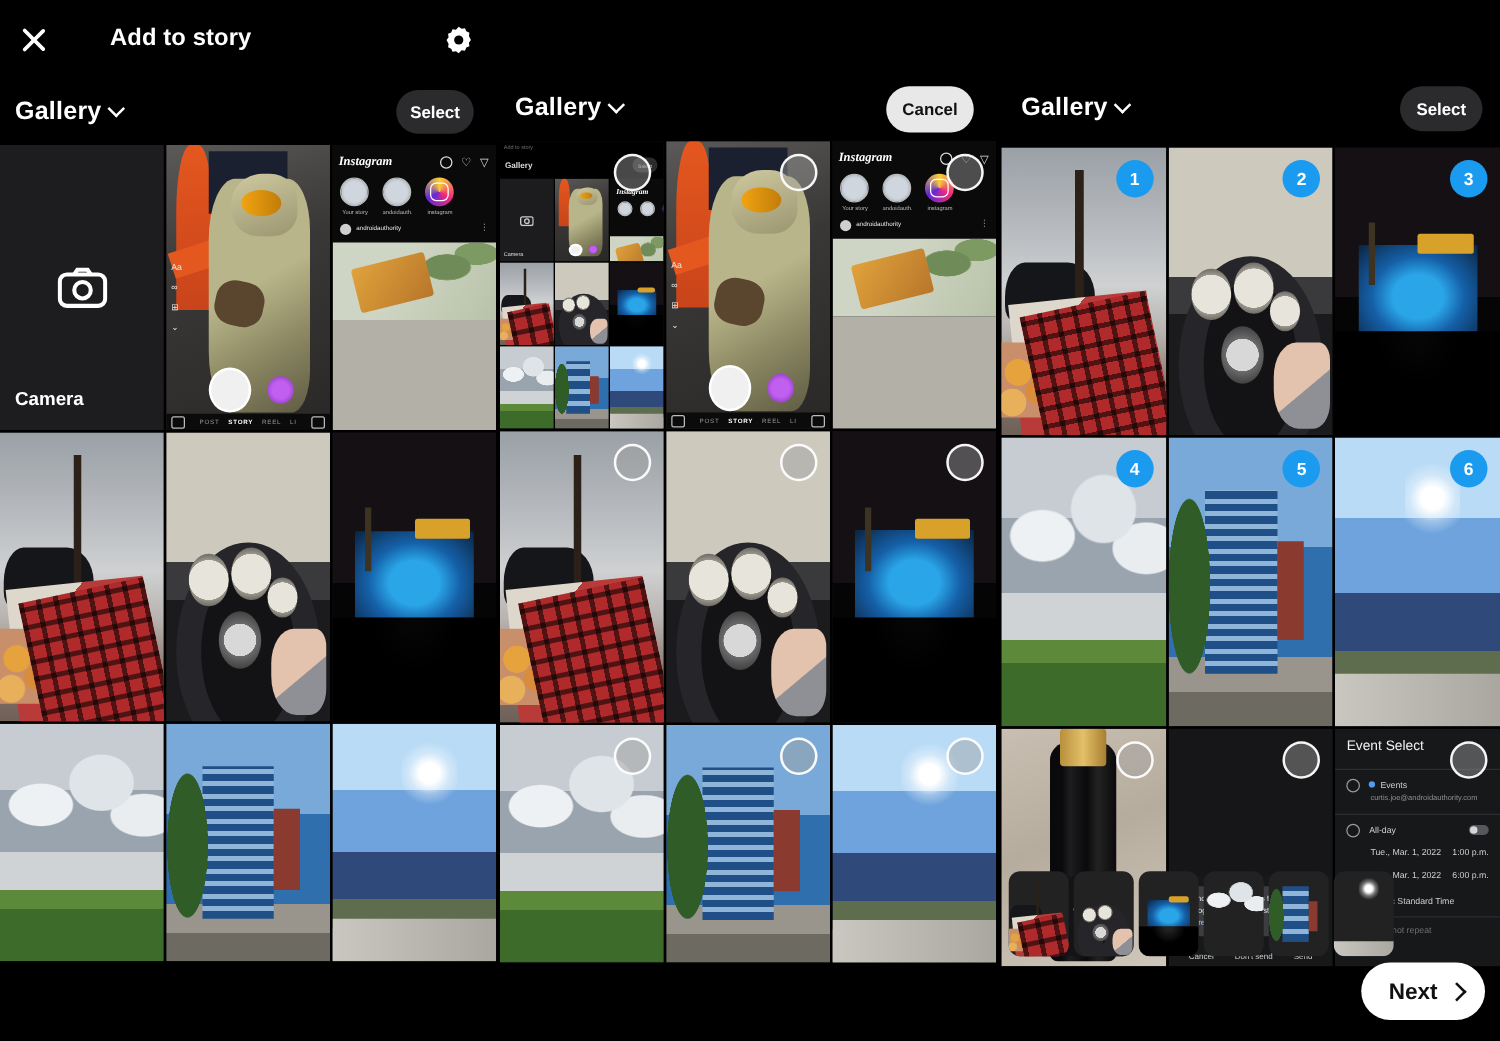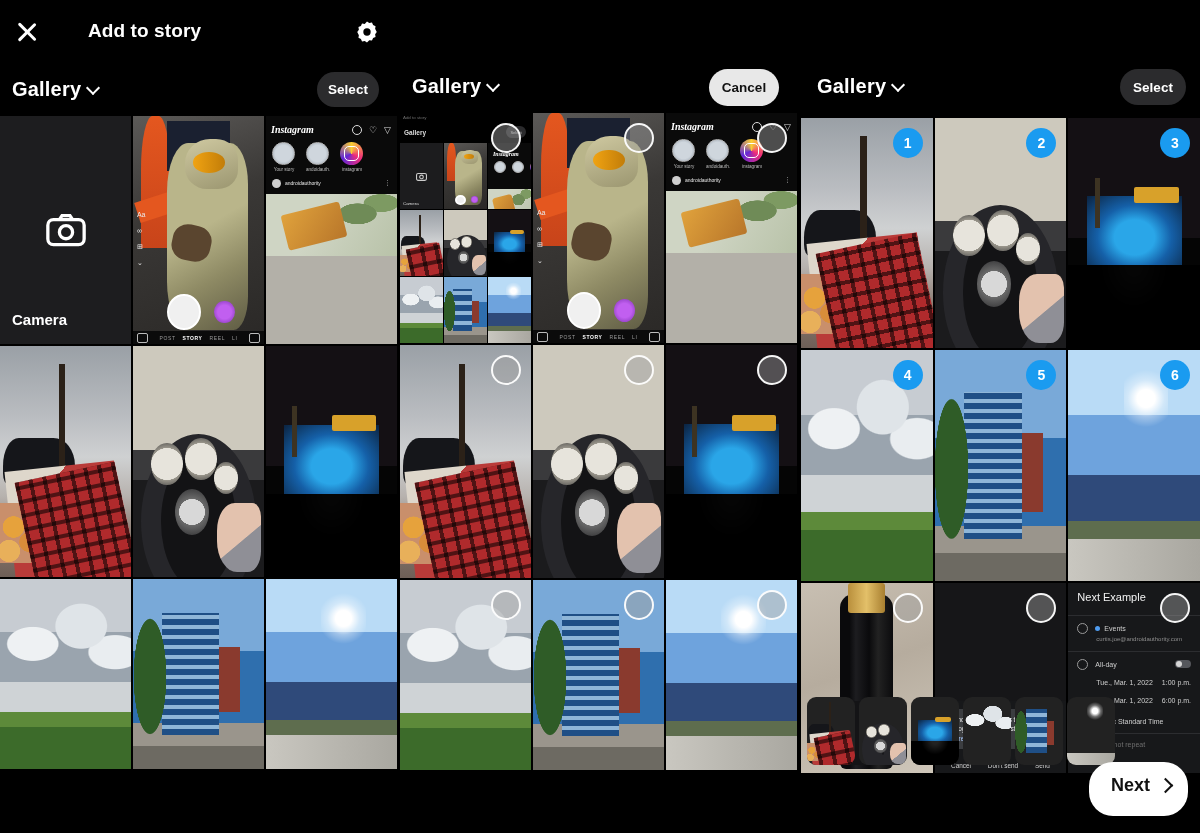--- a/index.html
+++ b/index.html
@@ -48,21 +48,21 @@
        display:flex;align-items:center;justify-content:center;cursor:pointer;}
 
   
   .camtile{background:#1d1d1f;display:flex;align-items:center;justify-content:center;}
   .cam-ic{width:40px;height:33px;}
   .camlabel{position:absolute;left:12px;bottom:16px;font-size:15px;font-weight:bold;}
 
   
   .strip{position:absolute;left:0;bottom:0;height:80px;display:flex;gap:4px;padding:6px 0 6px 6px;box-sizing:border-box;}
   .strip .sth{width:48px;height:68px;border-radius:9px;overflow:hidden;position:relative;background:#222;}
-  .nextbtn{position:absolute;right:12px;bottom:17px;height:46px;padding:0 17px 8px 22px;border-radius:24px;
+  .nextbtn{position:absolute;right:12px;bottom:17px;height:46px;padding:0 17px 0 22px;border-radius:24px;
            background:#fff;color:#111;font-size:18px;font-weight:bold;display:flex;align-items:center;gap:10px;cursor:pointer;}
   .nextarrow{width:9px;height:9px;border-right:2.6px solid #111;border-top:2.6px solid #111;transform:rotate(45deg);position:relative;top:0px;}
 
   
   .p-street{background:
      linear-gradient(0deg,#6e5f57 0%,#8a7a70 18%,#b7b2ae 35%,#cfd1d2 52%,#b9bcc0 70%,#9aa0a6 100%);}
   .p-street .car{position:absolute;left:2%;top:40%;width:55%;height:20%;background:#15161a;border-radius:22% 30% 8% 8%/60% 60% 25% 25%;}
   .p-street .pole{position:absolute;left:45%;top:8%;width:5%;height:48%;background:#2b2118;}
   .p-street .box{position:absolute;left:8%;bottom:0;width:84%;height:48%;
      background:linear-gradient(135deg,#ded7cb 0 28%,#b93b39 28%);transform:rotate(-6deg);}
@@ -653,21 +653,21 @@
             <span>Cancel</span>
             <span>Don't send</span>
             <span>Send</span>
           </div>
         </div>
         <div class="chk"></div>
       </div>
 
       <div class="cell">
         <div class="cal">
-          <div class="ct">Next Example</div>
+          <div class="ct">Event Select</div>
           <div class="sep" style="top:32px"></div>
           <div class="row" style="top:40px">
             <span class="ic"></span>
             <span><span class="dot" style="display:inline-block;margin-right:4px"></span><span>Events</span></span>
           </div>
           <div class="row sub" style="top:53px;left:28px">curtis.joe@androidauthority.com</div>
           <div class="sep" style="top:68px"></div>
           <div class="row" style="top:76px">
             <span class="ic"></span>
             <span>All-day</span>

